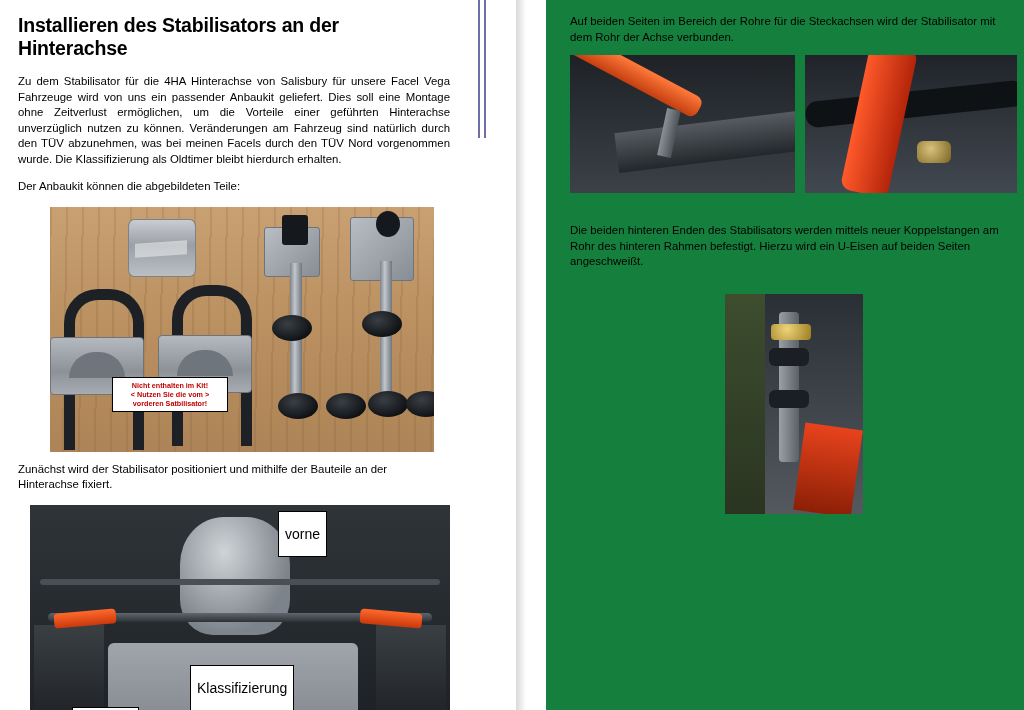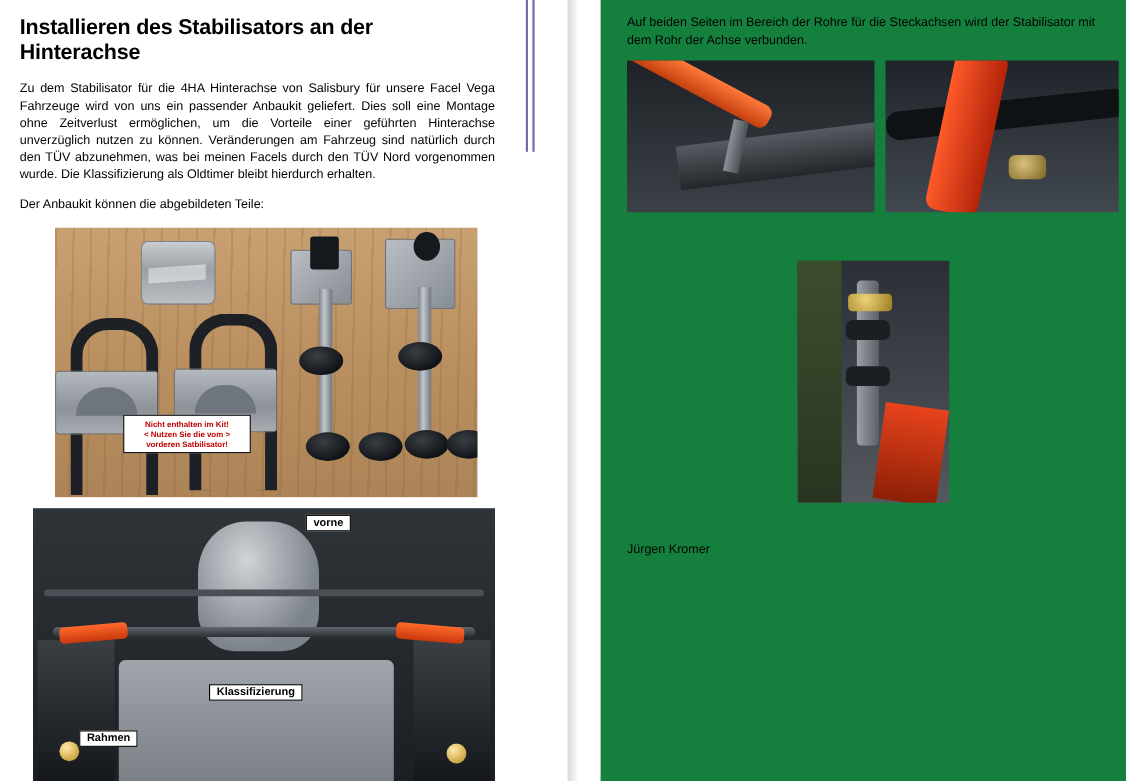--- a/index.html
+++ b/index.html
@@ -77,23 +77,23 @@
   
   .photo {
     position: relative;
     overflow: hidden;
     background: #888;
   }
   .cap {
     position: absolute;
     background: #ffffff;
     border: 1px solid #000;
-    font-size: 10px;
-    font-weight: bold;
-    padding: 1px 6px;
+    font-size: 14px;
+    font-weight: normal;
+    padding: 14px 6px;
     white-space: nowrap;
   }
 
   
   .p1 {
     width: 384px;
     height: 245px;
     margin: 4px 0 10px 32px;
     background:
       linear-gradient(to bottom, #c8a071 0%, #bb9162 45%, #ad8457 100%);
@@ -330,20 +330,21 @@
       <div class="bush s2"></div>
       <div class="bush s3"></div>
       <div class="bush s4"></div>
       <div class="bush s5"></div>
       <div class="bush s6"></div>
       <div class="note" style="white-space:pre-line;">Nicht enthalten im Kit!
 &lt; Nutzen Sie die vom &gt;
 vorderen Satbilisator!</div>
     </div>
 
+    <p class="body nojustify">Zunächst wird der Stabilisator positioniert und mithilfe der Bauteile an der Hinterachse fixiert.</p>
 
     <div class="photo p2">
       <div class="wheelwell w1"></div>
       <div class="wheelwell w2"></div>
       <div class="floorpan"></div>
       <div class="diff"></div>
       <div class="bar2"></div>
       <div class="bar"></div>
       <div class="orange o1"></div>
       <div class="orange o2"></div>
@@ -372,34 +373,34 @@
       </div>
       <div class="rphoto r2">
         <div class="hose"></div>
         <div class="redbar"></div>
         <div class="joint"></div>
       </div>
     </div>
 
     <div class="spacer-30"></div>
 
+    <p class="body nojustify">Die beiden hinteren Enden des Stabilisators werden mittels neuer Koppelstangen am Rohr des hinteren Rahmen befestigt. Hierzu wird ein U-Eisen auf beiden Seiten angeschweißt.</p>
 
     <div class="spacer-14"></div>
 
     <div class="rphoto r3">
       <div class="greenwall"></div>
       <div class="droplink"></div>
       <div class="yellowtop"></div>
       <div class="bushA"></div>
       <div class="bushB"></div>
       <div class="redpart"></div>
     </div>
 
     <div class="spacer-22"></div>
 
 
     <div class="spacer-14"></div>
 
-    <p class="body nojustify">Jürgen Kromer</p>
   </div>
 
   <div class="edge-shadow"></div>
 </div>
 
 </body></html>

